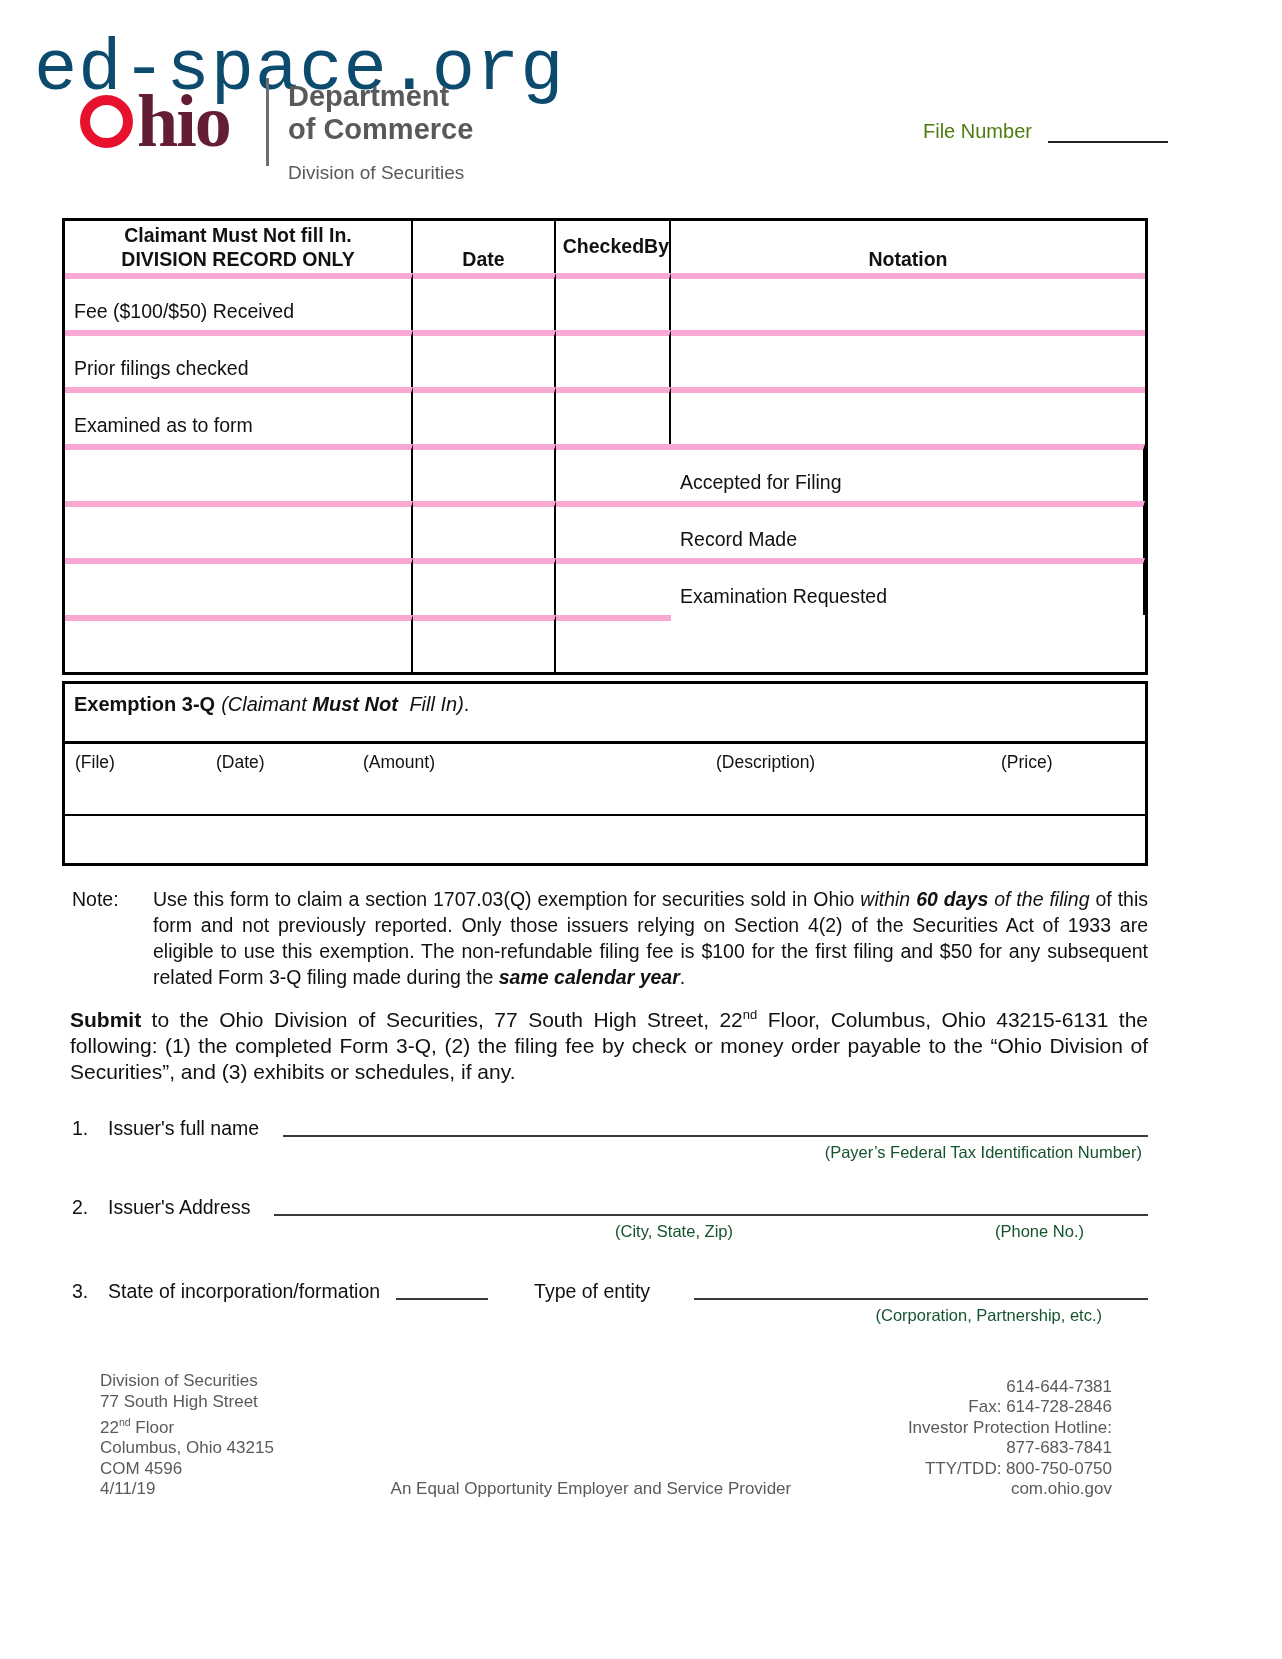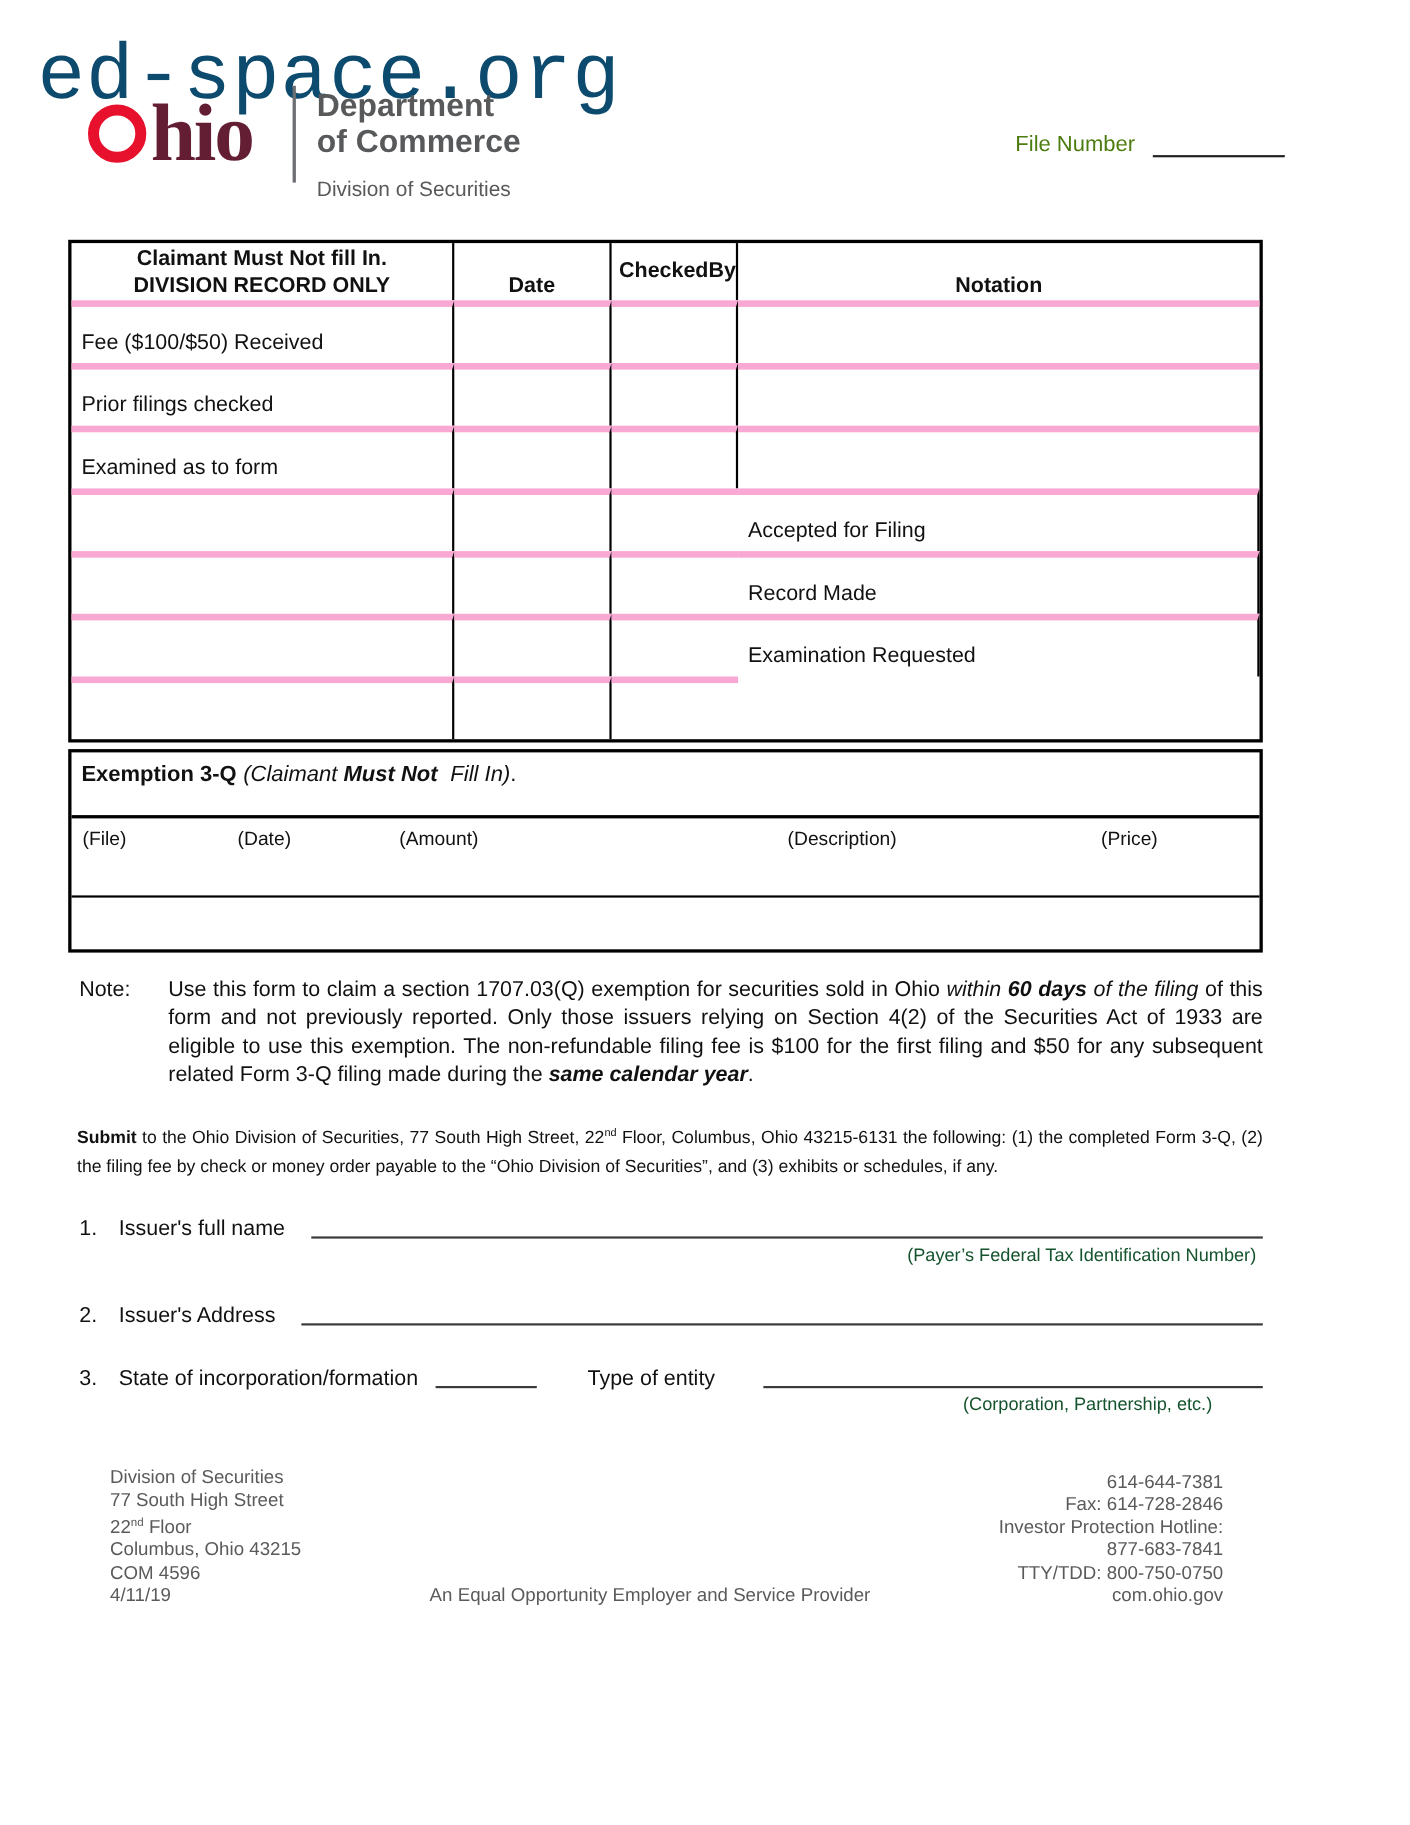--- a/index.html
+++ b/index.html
@@ -47,21 +47,21 @@
   .ex-title{height:60px;border-bottom:3px solid #000;padding:9px 0 0 9px;font-size:20px;box-sizing:border-box;}
   .ex-title .i{margin-left:6px;}
   .ex-labels{position:relative;height:70px;border-bottom:2px solid #000;font-size:17.5px;}
   .ex-labels span{position:absolute;top:8px;}
   .ex-empty{height:47px;}
 
   
   .note-row{display:flex;margin-top:20px;padding-left:10px;}
   .note-label{width:81px;flex:none;font-size:19.5px;line-height:26px;}
   .note-text{flex:1;font-size:19.5px;line-height:26px;text-align:justify;}
-  .submit{margin-top:28px;padding-left:8px;font-size:16px;line-height:26px;text-align:justify;}
+  .submit{margin-top:12px;padding-left:8px;font-size:21px;line-height:26px;text-align:justify;}
   sup{font-size:0.62em;}
 
   
   .item-row{display:flex;align-items:flex-end;font-size:19.5px;}
   .inum{width:46px;flex:none;padding-left:10px;box-sizing:border-box;}
   .fill{border-bottom:2px solid #3a3a3a;height:0;align-self:flex-end;margin-bottom:3px;}
   .grow{flex:1;}
   .item1{margin-top:32px;}
   .item1 .fill{margin-left:24px;}
   .cap{font-size:16.5px;color:#14532d;}
@@ -186,20 +186,24 @@
       <span>Issuer's full name</span>
       <span class="fill grow"></span>
     </div>
     <div class="cap cap-right">(Payer’s Federal Tax Identification Number)</div>
 
     <div class="item-row item2">
       <span class="inum">2.</span>
       <span>Issuer's Address</span>
       <span class="fill grow"></span>
     </div>
+    <div class="caps2 cap">
+      <span style="left:553px">(City, State, Zip)</span>
+      <span style="left:933px">(Phone No.)</span>
+    </div>
 
     <div class="item-row item3">
       <span class="inum">3.</span>
       <span>State of incorporation/formation</span>
       <span class="fill fill-short"></span>
       <span class="lbl-entity">Type of entity</span>
       <span class="fill grow"></span>
     </div>
     <div class="cap cap3">(Corporation, Partnership, etc.)</div>
 

